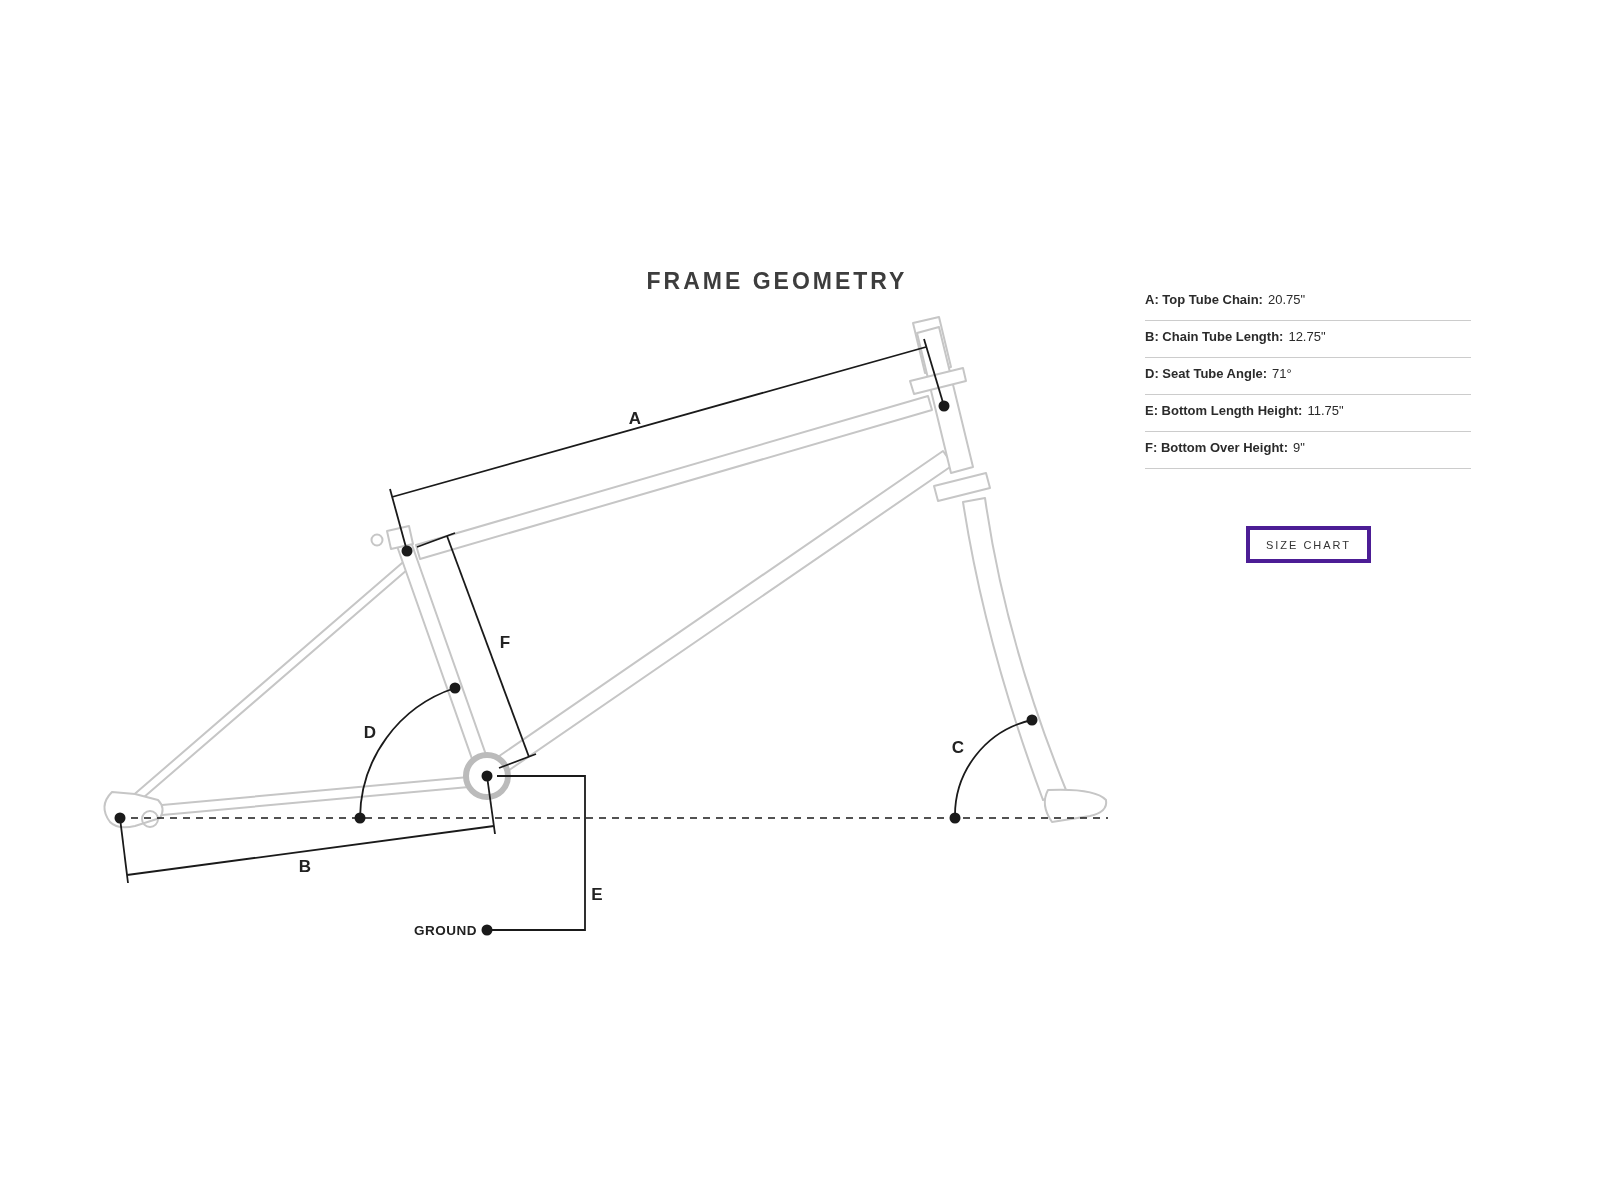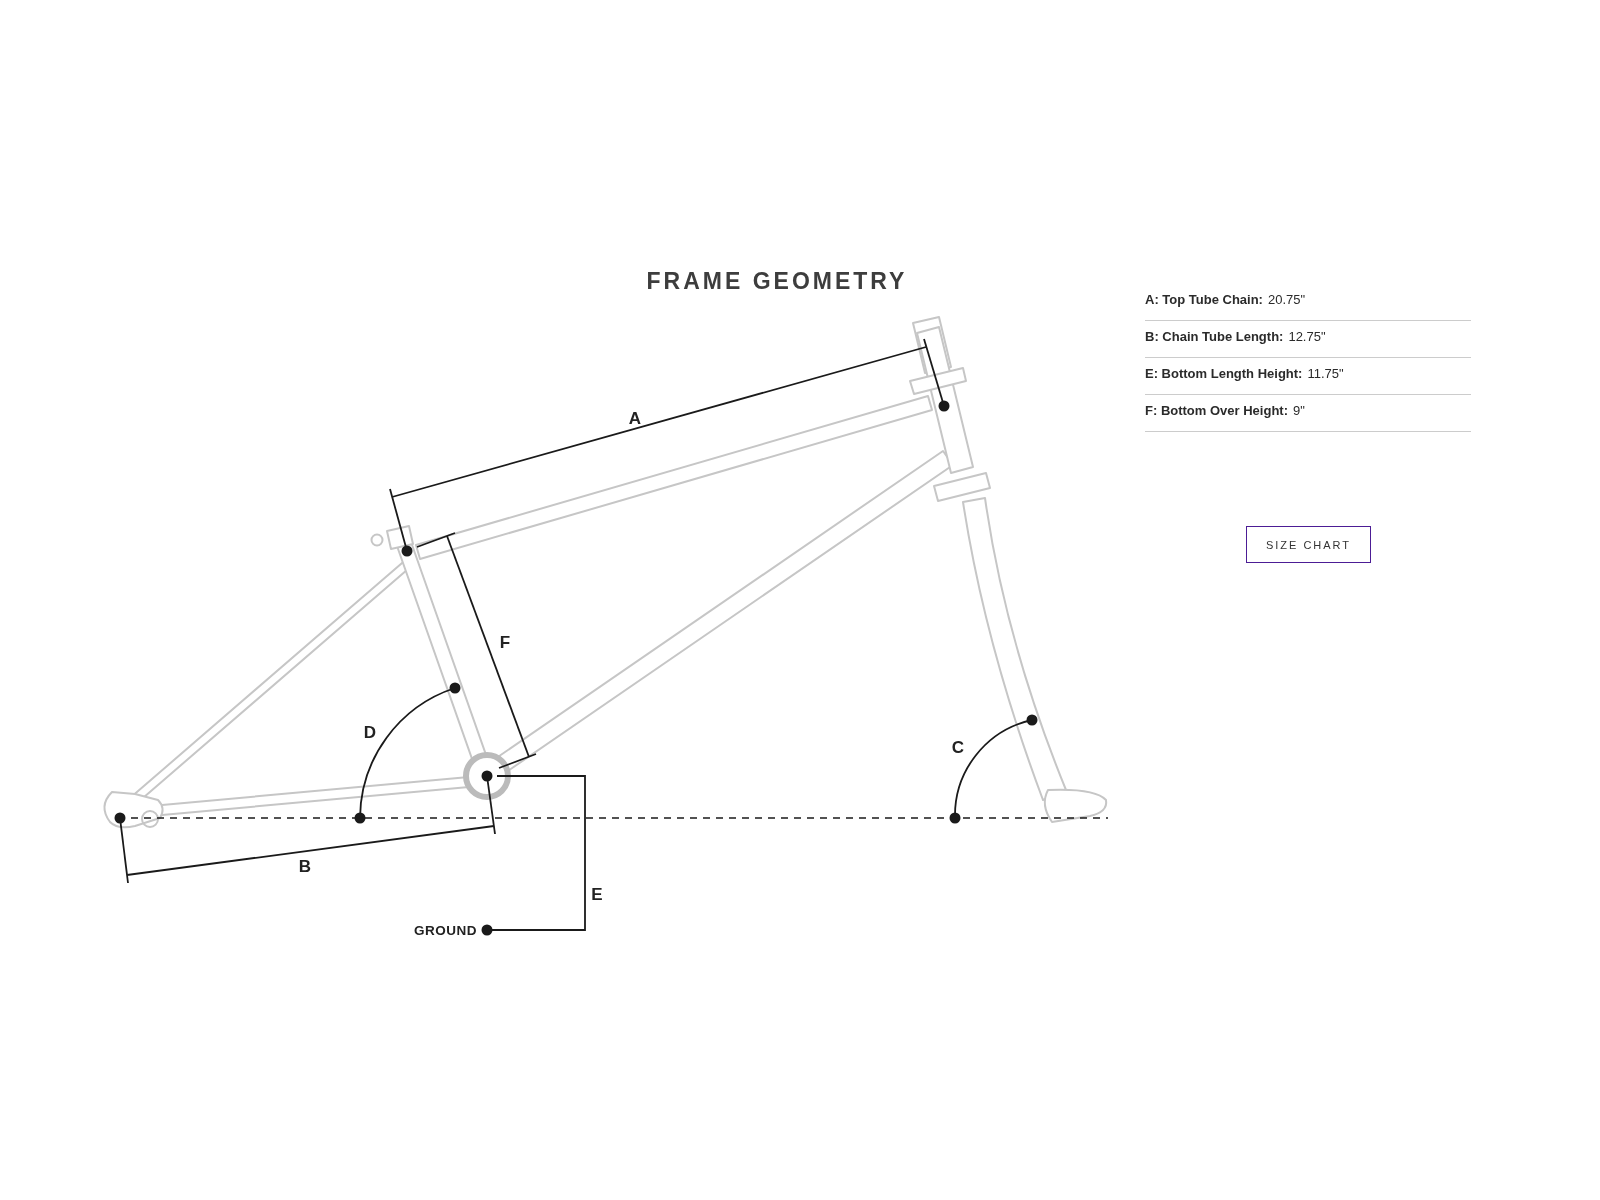--- a/index.html
+++ b/index.html
@@ -37,21 +37,21 @@
     white-space: nowrap;
   }
   .spec-label { font-weight: bold; }
   .spec-value { margin-left: 5px; font-weight: normal; }
 
   .size-chart-btn {
     position: absolute;
     left: 1246px; top: 526px;
     width: 125px; height: 37px;
     box-sizing: border-box;
-    border: 1px solid #4c1d95;
+    border: 4px solid #4c1d95;
     background: #ffffff;
     display: flex; align-items: center; justify-content: center;
     font-family: "Liberation Sans", sans-serif;
     font-size: 11px;
     letter-spacing: 2px;
     color: #333333;
     cursor: pointer;
   }
 
   svg.diagram { position: absolute; left: 0; top: 0; }
@@ -166,20 +166,23 @@
   </svg>
 
   <div class="specs">
     <div class="spec-row">
       <span class="spec-label">A: Top Tube Chain:</span><span class="spec-value">20.75"</span>
     </div>
     <div class="spec-row">
       <span class="spec-label">B: Chain Tube Length:</span><span class="spec-value">12.75"</span>
     </div>
     <div class="spec-row">
+      <span class="spec-label">D: Seat Tube Angle:</span><span class="spec-value">71°</span>
+    </div>
+    <div class="spec-row">
       <span class="spec-label">E: Bottom Length Height:</span><span class="spec-value">11.75"</span>
     </div>
     <div class="spec-row">
       <span class="spec-label">F: Bottom Over Height:</span><span class="spec-value">9"</span>
     </div>
   </div>
 
   <button class="size-chart-btn">SIZE CHART</button>
 
 </div>

